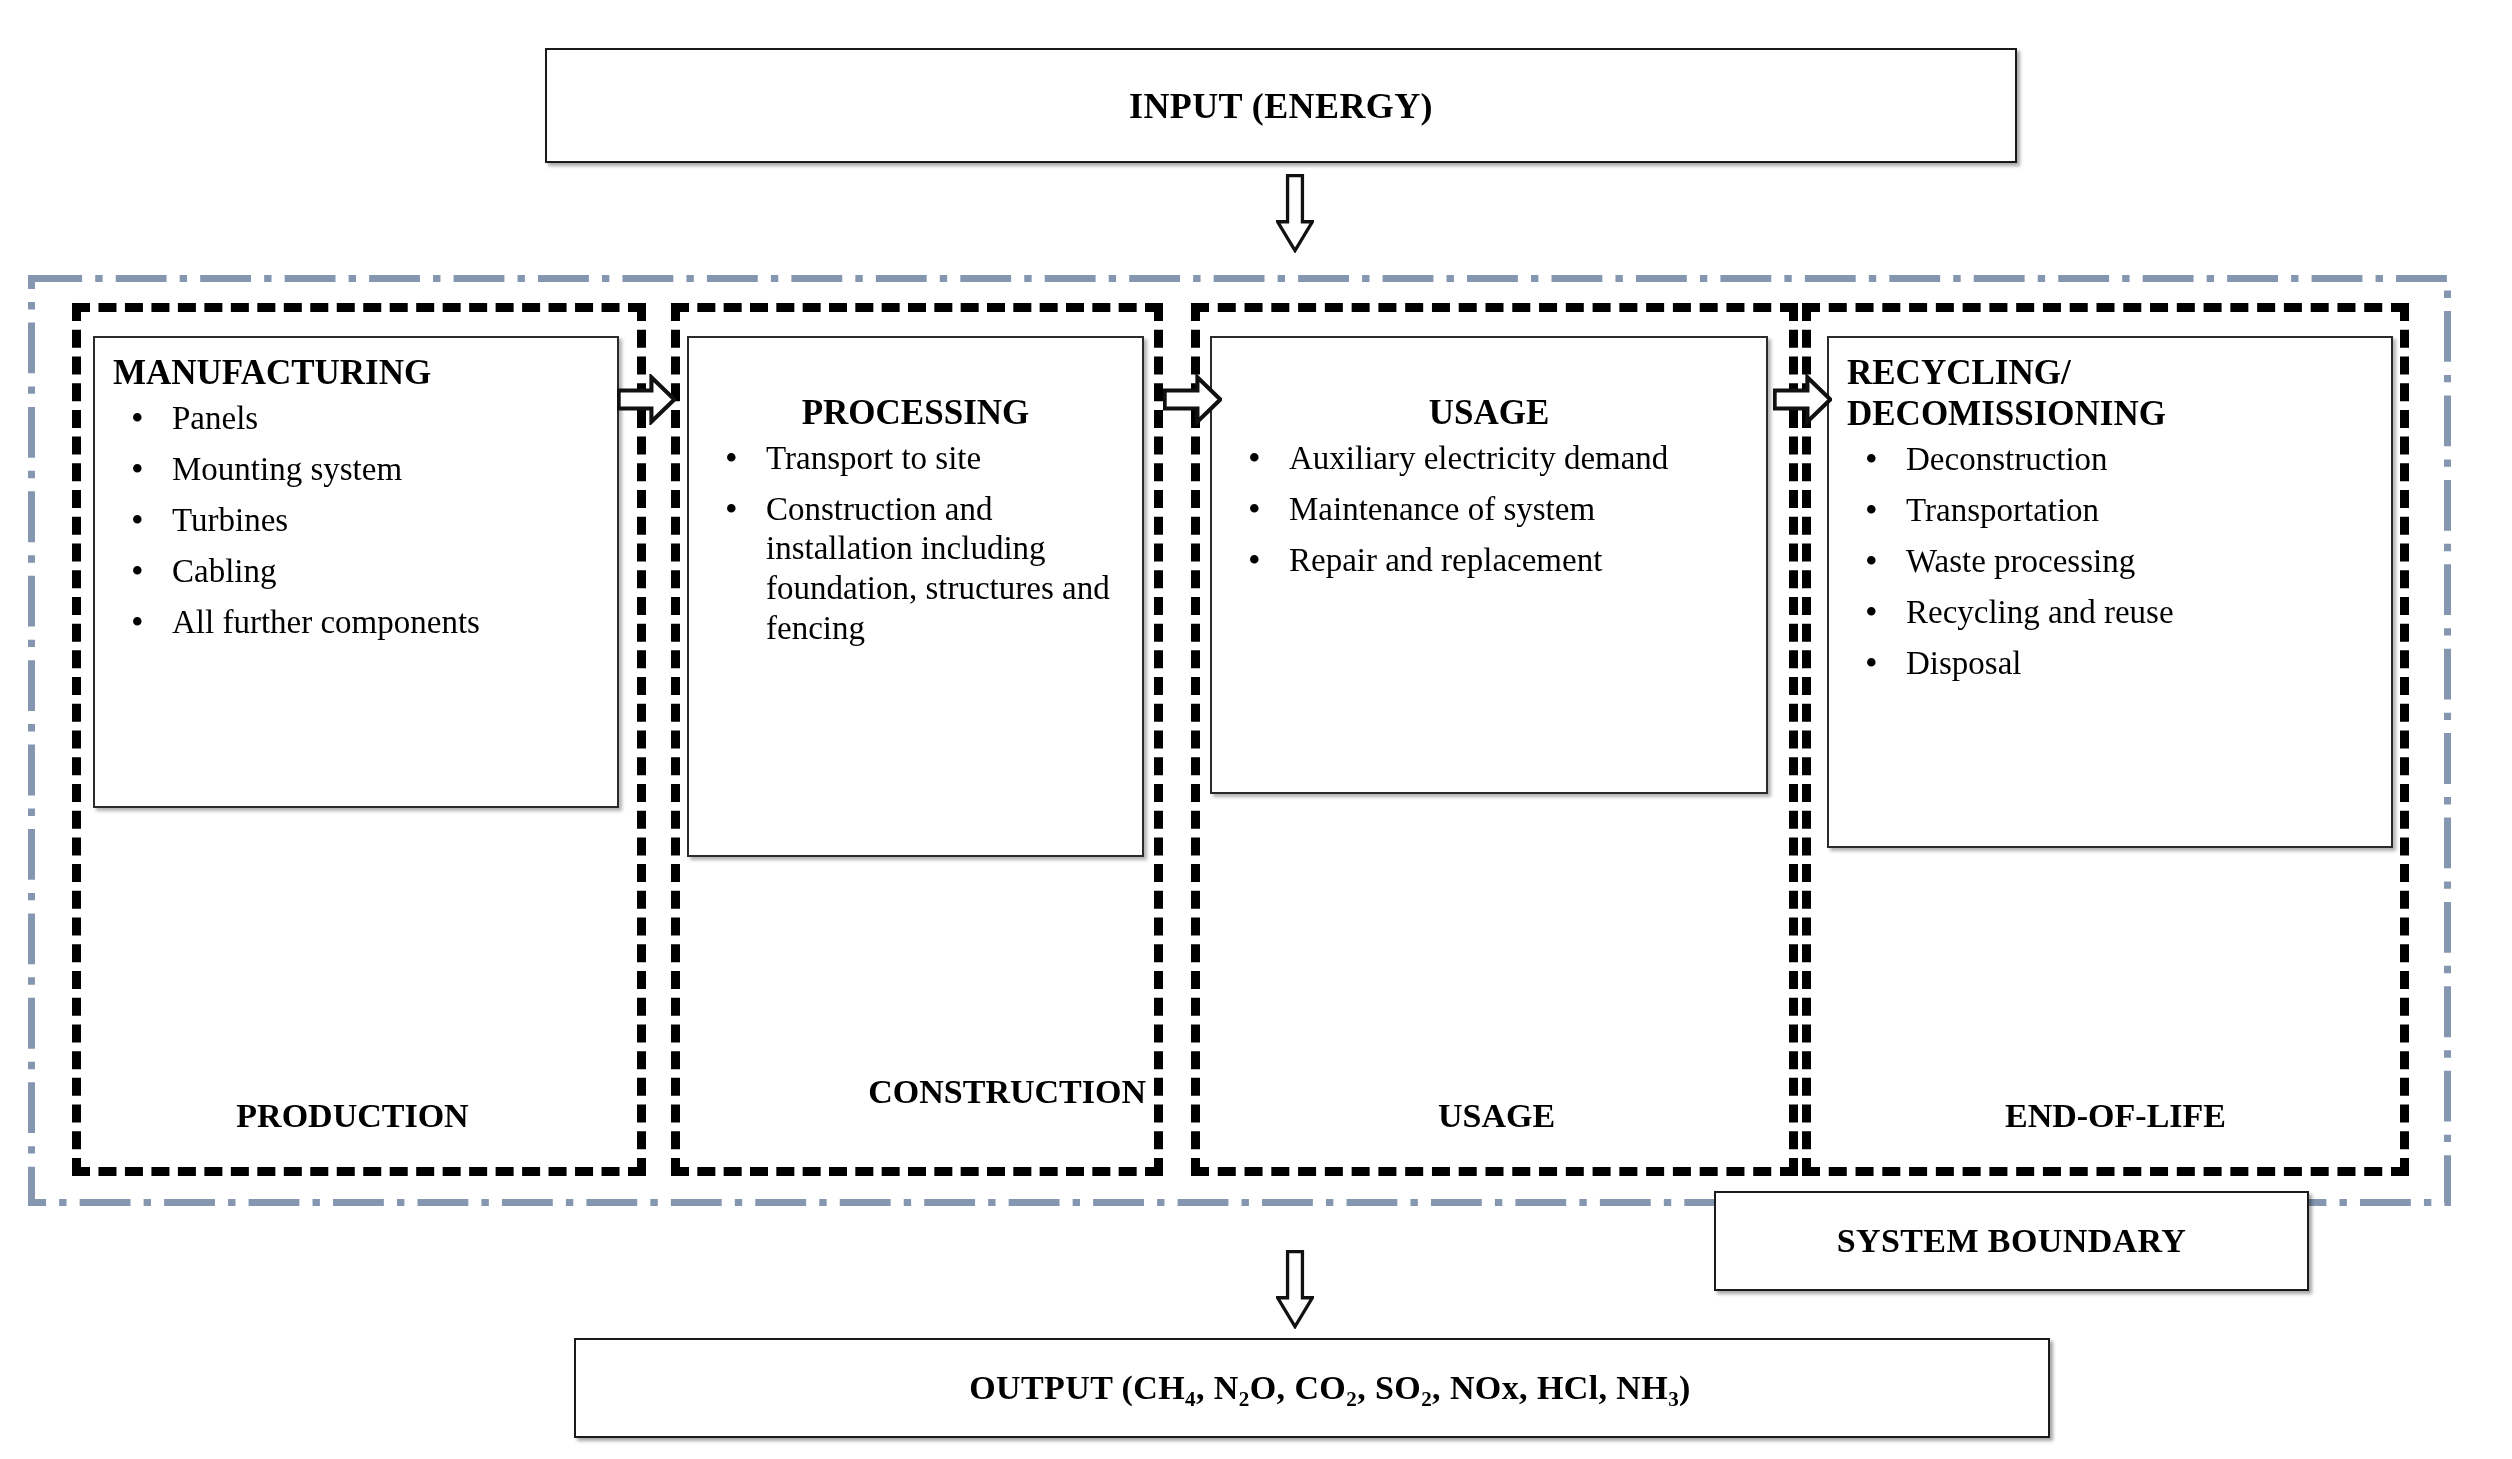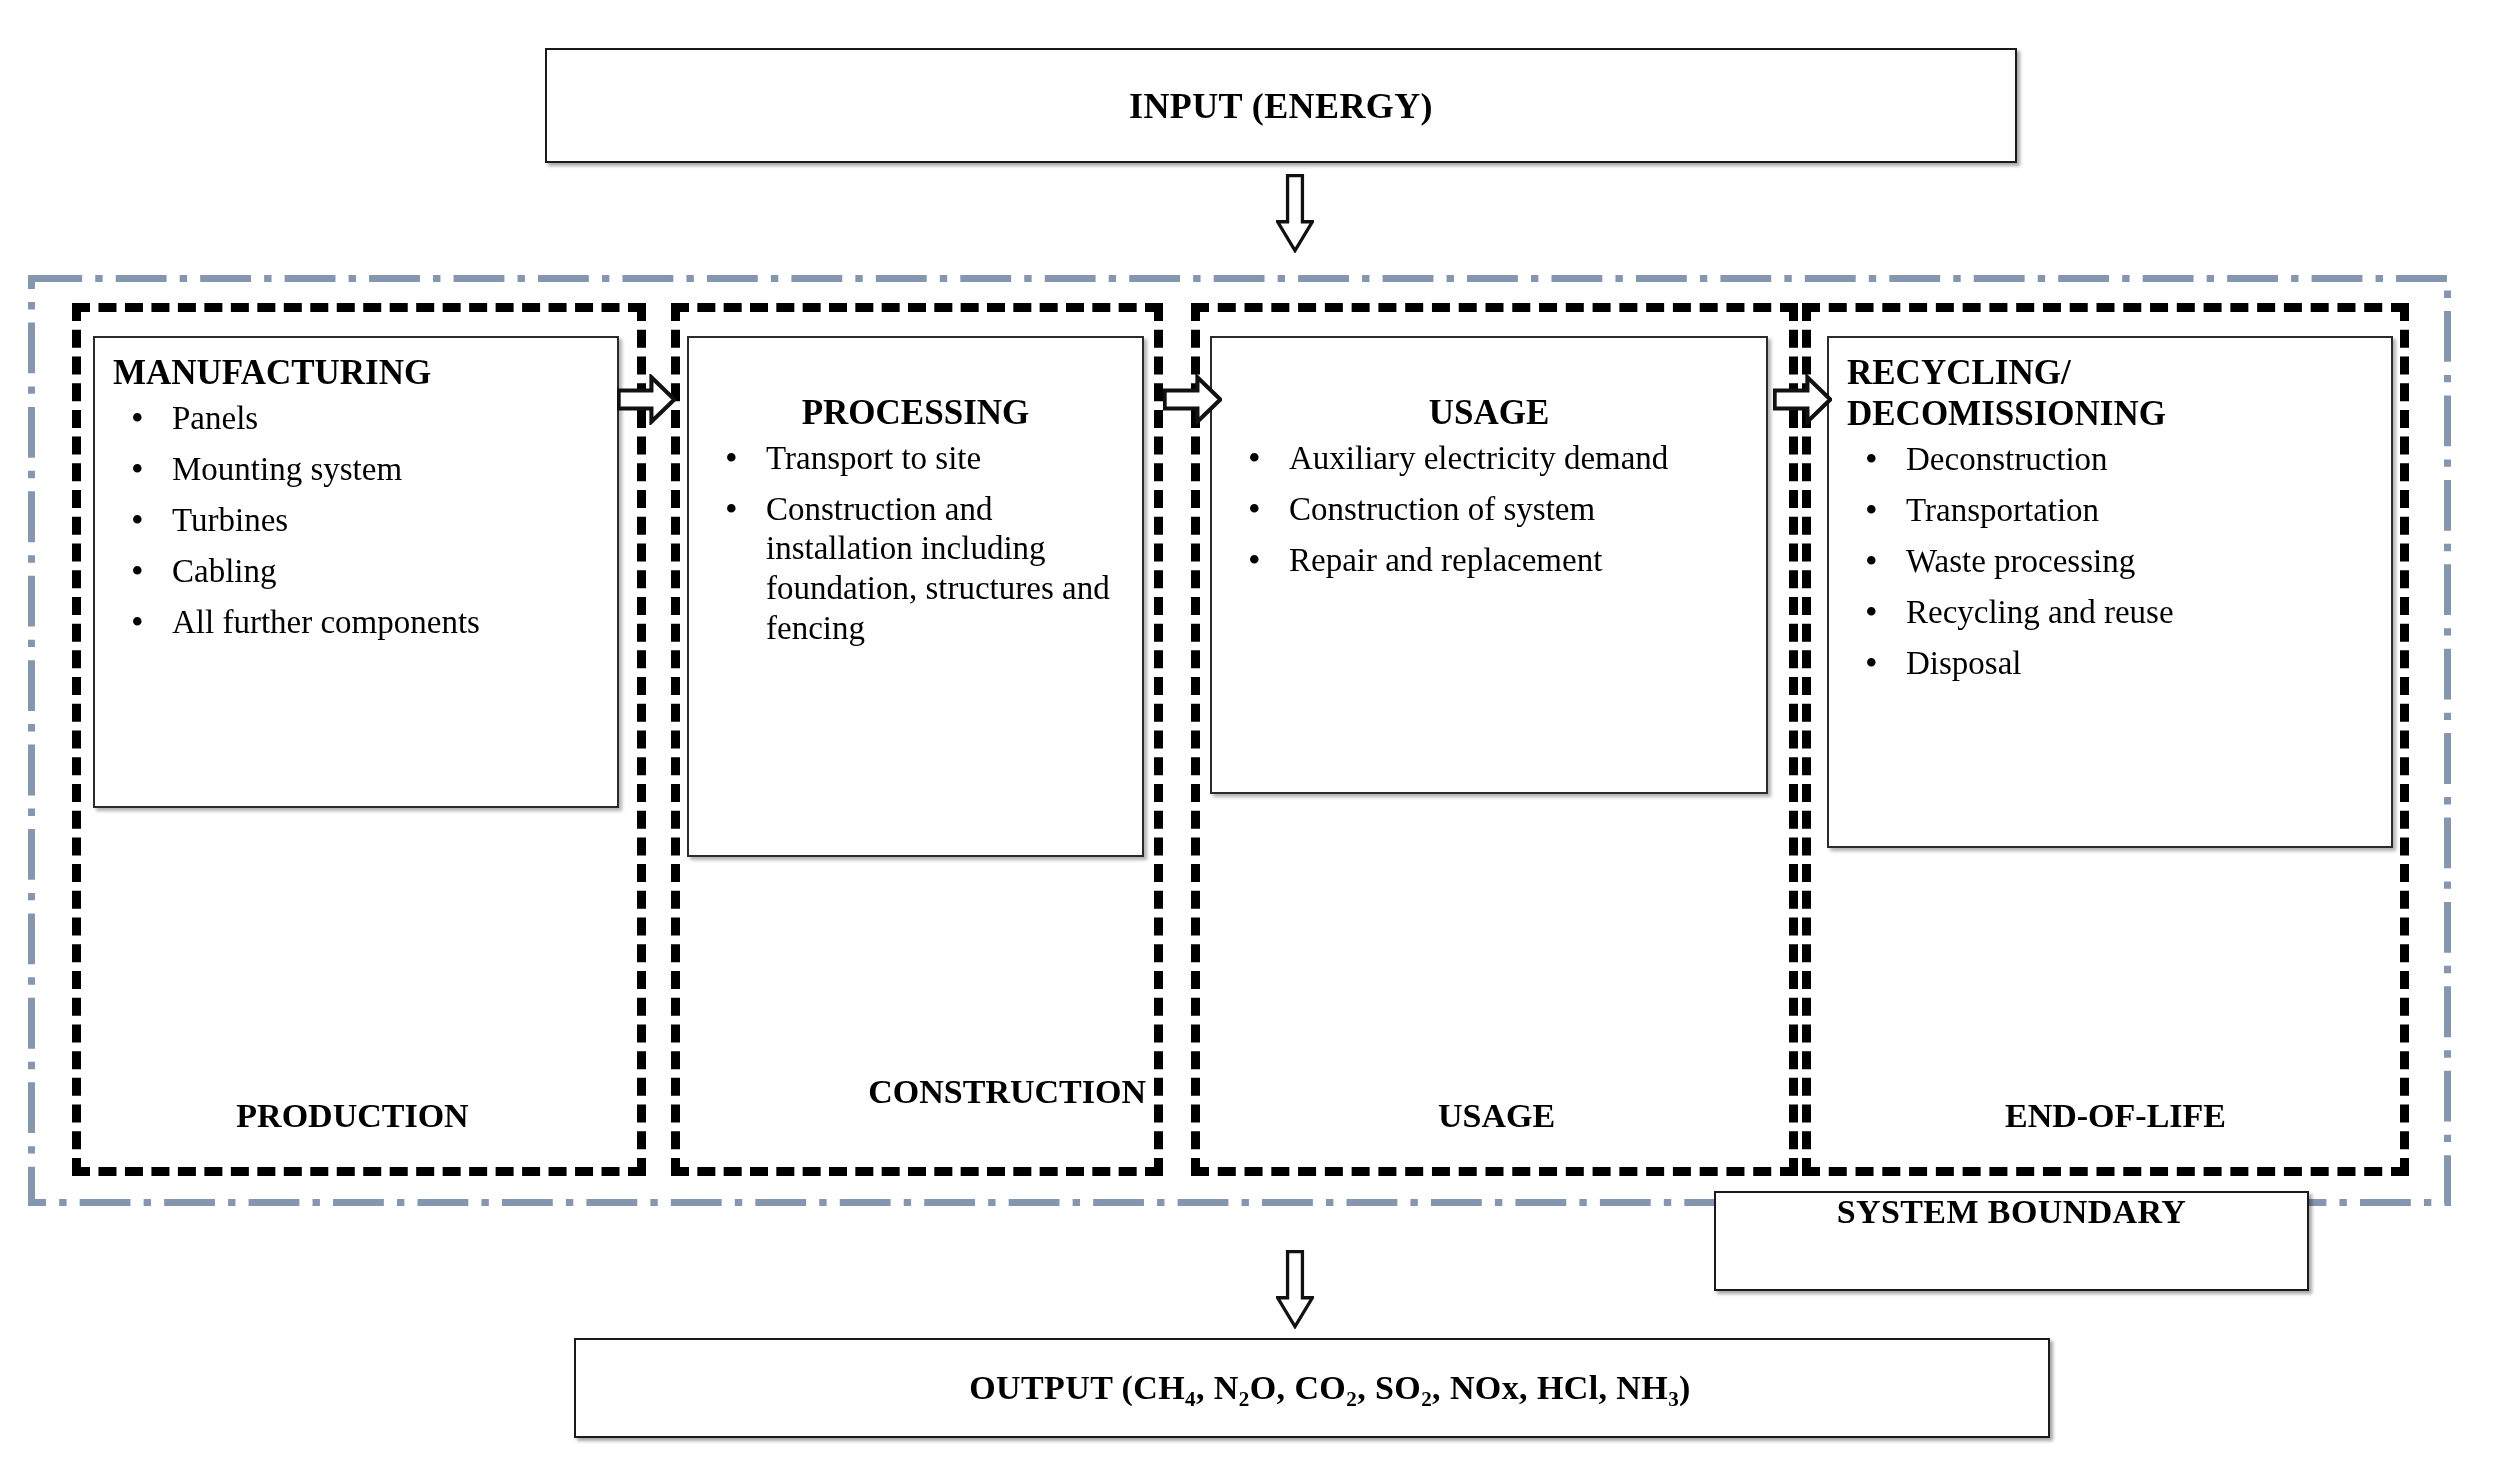--- a/index.html
+++ b/index.html
@@ -59,20 +59,21 @@
   #output-bar .band-label { font-size: 34px; padding-left: 36px; }
   sub { font-size: 0.62em; vertical-align: baseline; position: relative; top: 0.33em; }
 
   
   #system-boundary-box {
     left: 1714px;
     top: 1191px;
     width: 595px;
     height: 100px;
     display: flex;
+    align-items: center;
     justify-content: center;
     z-index: 30;
   }
   #system-boundary-box .band-label { font-size: 34px; }
 
   
   .arrow-down {
     position: absolute;
     width: 38px;
     height: 79px;
@@ -214,21 +215,21 @@
       <path d="M2,20 L42,20 L42,4 L70,31 L42,58 L42,42 L2,42 Z" fill="#ffffff" stroke="#111111" stroke-width="5" stroke-linejoin="miter"></path>
     </svg>
   </div>
 
   <div class="phase" style="left:1191px; top:303px; width:607px; height:873px;"></div>
 
   <div class="card" style="left:1210px; top:336px; width:558px; height:458px;">
     <div class="card-title center">USAGE</div>
     <ul>
       <li>Auxiliary electricity demand</li>
-      <li>Construction of system</li>
+      <li>Maintenance of system</li>
       <li>Repair and replacement</li>
     </ul>
   </div>
 
   <div class="phase-caption" style="left:1267px; top:1097px; width:459px;">USAGE</div>
 
   <div class="arrow-right" style="left:1773px; top:374px;">
     <svg viewBox="0 0 72 62" preserveAspectRatio="none">
       <path d="M2,20 L42,20 L42,4 L70,31 L42,58 L42,42 L2,42 Z" fill="#ffffff" stroke="#111111" stroke-width="5" stroke-linejoin="miter"></path>
     </svg>

